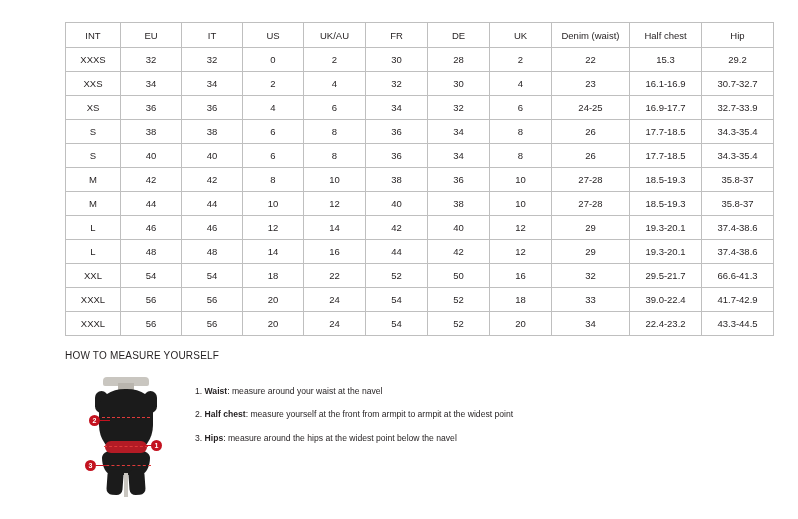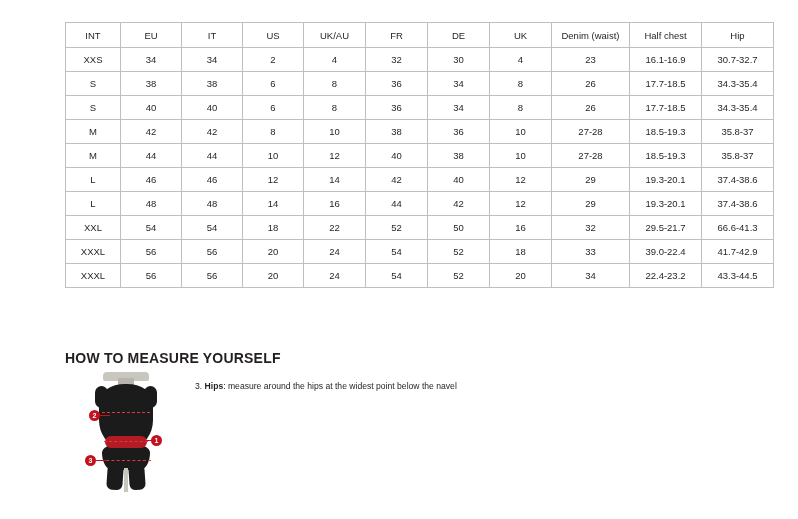--- a/index.html
+++ b/index.html
@@ -62,24 +62,25 @@
   col.c10 { width: 72px; }
 
   
   .measure-section {
     position: absolute;
     left: 65px;
     top: 350px;
     width: 668px;
   }
   .measure-title {
-    font-size: 14px;
-    font-weight: bold;
+    font-size: 10px;
+    font-weight: normal;
     letter-spacing: 0.2px;
     color: #231f20;
+    margin-bottom: 10px;
   }
   .measure-body {
     position: relative;
     display: flex;
     align-items: flex-start;
   }
   .figure-col {
     width: 120px;
     position: relative;
     height: 125px;
@@ -265,31 +266,57 @@
           <td>FR</td>
           <td>DE</td>
           <td>UK</td>
           <td>Denim (waist)</td>
           <td>Half chest</td>
           <td>Hip</td>
         </tr>
       </thead>
       <tbody>
         <tr>
+          <td>XXXS</td>
+          <td>32</td>
+          <td>32</td>
+          <td>0</td>
+          <td>2</td>
+          <td>30</td>
+          <td>28</td>
+          <td>2</td>
+          <td>22</td>
+          <td>15.3</td>
+          <td>29.2</td>
+        </tr>
+        <tr>
           <td>XXS</td>
           <td>34</td>
           <td>34</td>
           <td>2</td>
           <td>4</td>
           <td>32</td>
           <td>30</td>
           <td>4</td>
           <td>23</td>
           <td>16.1-16.9</td>
           <td>30.7-32.7</td>
+        </tr>
+        <tr>
+          <td>XS</td>
+          <td>36</td>
+          <td>36</td>
+          <td>4</td>
+          <td>6</td>
+          <td>34</td>
+          <td>32</td>
+          <td>6</td>
+          <td>24-25</td>
+          <td>16.9-17.7</td>
+          <td>32.7-33.9</td>
         </tr>
         <tr>
           <td>S</td>
           <td>38</td>
           <td>38</td>
           <td>6</td>
           <td>8</td>
           <td>36</td>
           <td>34</td>
           <td>8</td>
@@ -428,20 +455,28 @@
           <div class="lead2"></div>
           <div class="lead3"></div>
           <div class="arrow-dot dot1">1</div>
           <div class="arrow-dot dot2">2</div>
           <div class="arrow-dot dot3">3</div>
         </div>
       </div>
 
       <div class="notes-col">
         <div class="note">
+          <span>1.</span>
+          <b>Waist</b><span>: measure around your waist at the navel</span>
+        </div>
+        <div class="note">
+          <span>2.</span>
+          <b>Half chest</b><span>: measure yourself at the front from armpit to armpit at the widest point</span>
+        </div>
+        <div class="note">
           <span>3.</span>
           <b>Hips</b><span>: measure around the hips at the widest point below the navel</span>
         </div>
       </div>
 
     </div>
   </div>
 
 </div>
 

